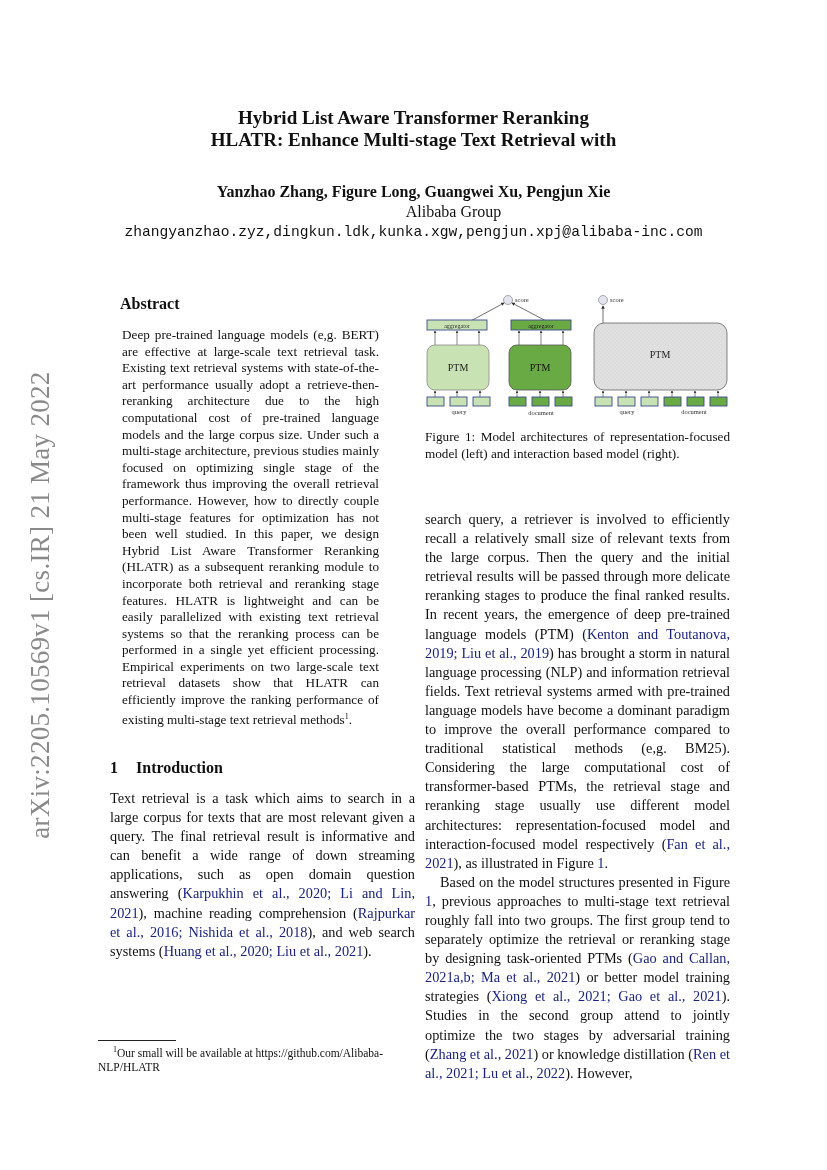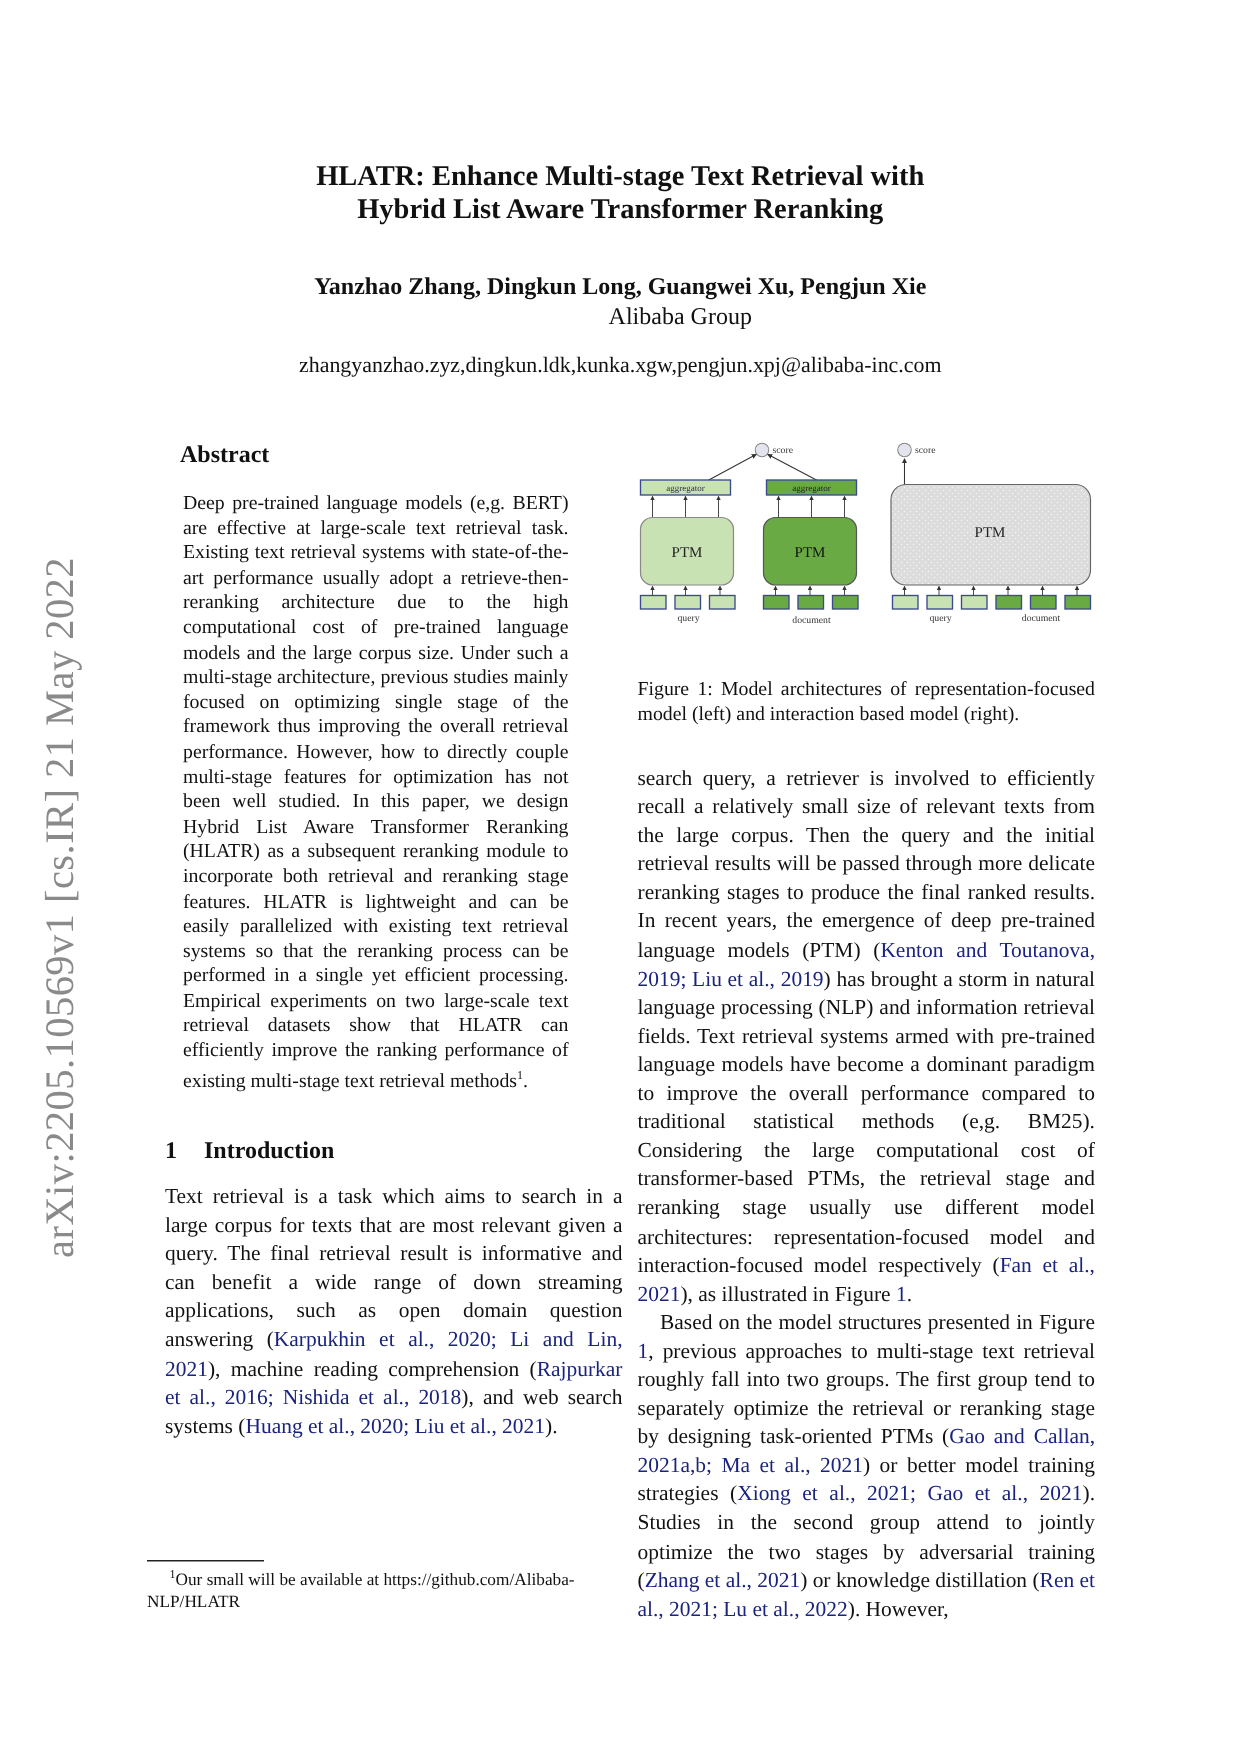--- a/index.html
+++ b/index.html
@@ -21,22 +21,22 @@
   }
   .authors {
     position: absolute; left: 0; width: 827px; top: 182px; text-align: center;
     font-weight: bold; font-size: 16px; line-height: 20px;
   }
   .affil {
     position: absolute; left: 0; width: 827px; top: 202px; text-align: center;
     font-size: 16px; line-height: 20px; padding-left: 40px;
   }
   .email {
-    position: absolute; left: 0; width: 827px; top: 234px; text-align: center;
-    font-family: Liberation Serif, serif; font-size: 14.6px; line-height: 20px;
+    position: absolute; left: 0; width: 827px; top: 222px; text-align: center;
+    font-family: Liberation Mono, monospace; font-size: 14.6px; line-height: 20px;
   }
   .abstract-heading {
     position: absolute; left: 120px; width: 260px; top: 295px; text-align: left;
     font-weight: bold; font-size: 16px;
   }
   .abstract-body {
     position: absolute; left: 122px; width: 257px; top: 327px;
     font-size: 13.2px; line-height: 16.6px; text-align: justify; hyphens: manual;
   }
   .col-left { position: absolute; left: 110px; width: 305px; }
@@ -52,37 +52,37 @@
   .cite { color: #1a237e; }
   .footnote-rule {
     position: absolute; left: 98px; top: 1040px; width: 78px; height: 0; border-top: 1px solid #222;
   }
   .footnote {
     position: absolute; left: 98px; width: 305px; top: 1043px; font-size: 11.5px; line-height: 14px;
   }
   .footnote sup, .abstract-body sup { font-size: 8px; }
   .figure { position: absolute; left: 420px; top: 290px; width: 320px; height: 135px; }
   .caption {
-    position: absolute; left: 425px; width: 305px; top: 450px;
+    position: absolute; left: 425px; width: 305px; top: 428px;
     font-size: 13.2px; line-height: 17px; text-align: justify;
   }
   svg text { font-family: "Liberation Serif", "DejaVu Serif", serif; }
 </style>
 </head>
 <body>
 
 <div class="arxiv-stamp">
   <span>arXiv:2205.10569v1  [cs.IR]  21 May 2022</span>
 </div>
 
 <div class="title">
+  <div>Hybrid List Aware Transformer Reranking</div>
   <div>HLATR: Enhance Multi-stage Text Retrieval with</div>
-  <div>Hybrid List Aware Transformer Reranking</div>
 </div>
-<div class="authors">Yanzhao Zhang, Dingkun Long, Guangwei Xu, Pengjun Xie</div>
+<div class="authors">Yanzhao Zhang, Figure Long, Guangwei Xu, Pengjun Xie</div>
 <div class="affil">Alibaba Group</div>
 <div class="email">zhangyanzhao.zyz,dingkun.ldk,kunka.xgw,pengjun.xpj@alibaba-inc.com</div>
 
 <div class="abstract-heading">Abstract</div>
 <div class="abstract-body"><span>Deep pre-trained language models (e,g. BERT) are effective at large-scale text retrieval task. Existing text retrieval systems with state-of-the-art performance usually adopt a retrieve-then-reranking architecture due to the high computational cost of pre-trained language models and the large corpus size. Under such a multi-stage architecture, previous studies mainly focused on optimizing single stage of the framework thus improving the overall retrieval performance. However, how to directly couple multi-stage features for optimization has not been well studied. In this paper, we design Hybrid List Aware Transformer Reranking (HLATR) as a subsequent reranking module to incorporate both retrieval and reranking stage features. HLATR is lightweight and can be easily parallelized with existing text retrieval systems so that the reranking process can be performed in a single yet efficient processing. Empirical experiments on two large-scale text retrieval datasets show that HLATR can efficiently improve the ranking performance of existing multi-stage text retrieval methods</span><sup>1</sup><span>.</span></div>
 
 <div class="col-left sec-heading">
   <span class="num">1</span><span>Introduction</span>
 </div>
 

